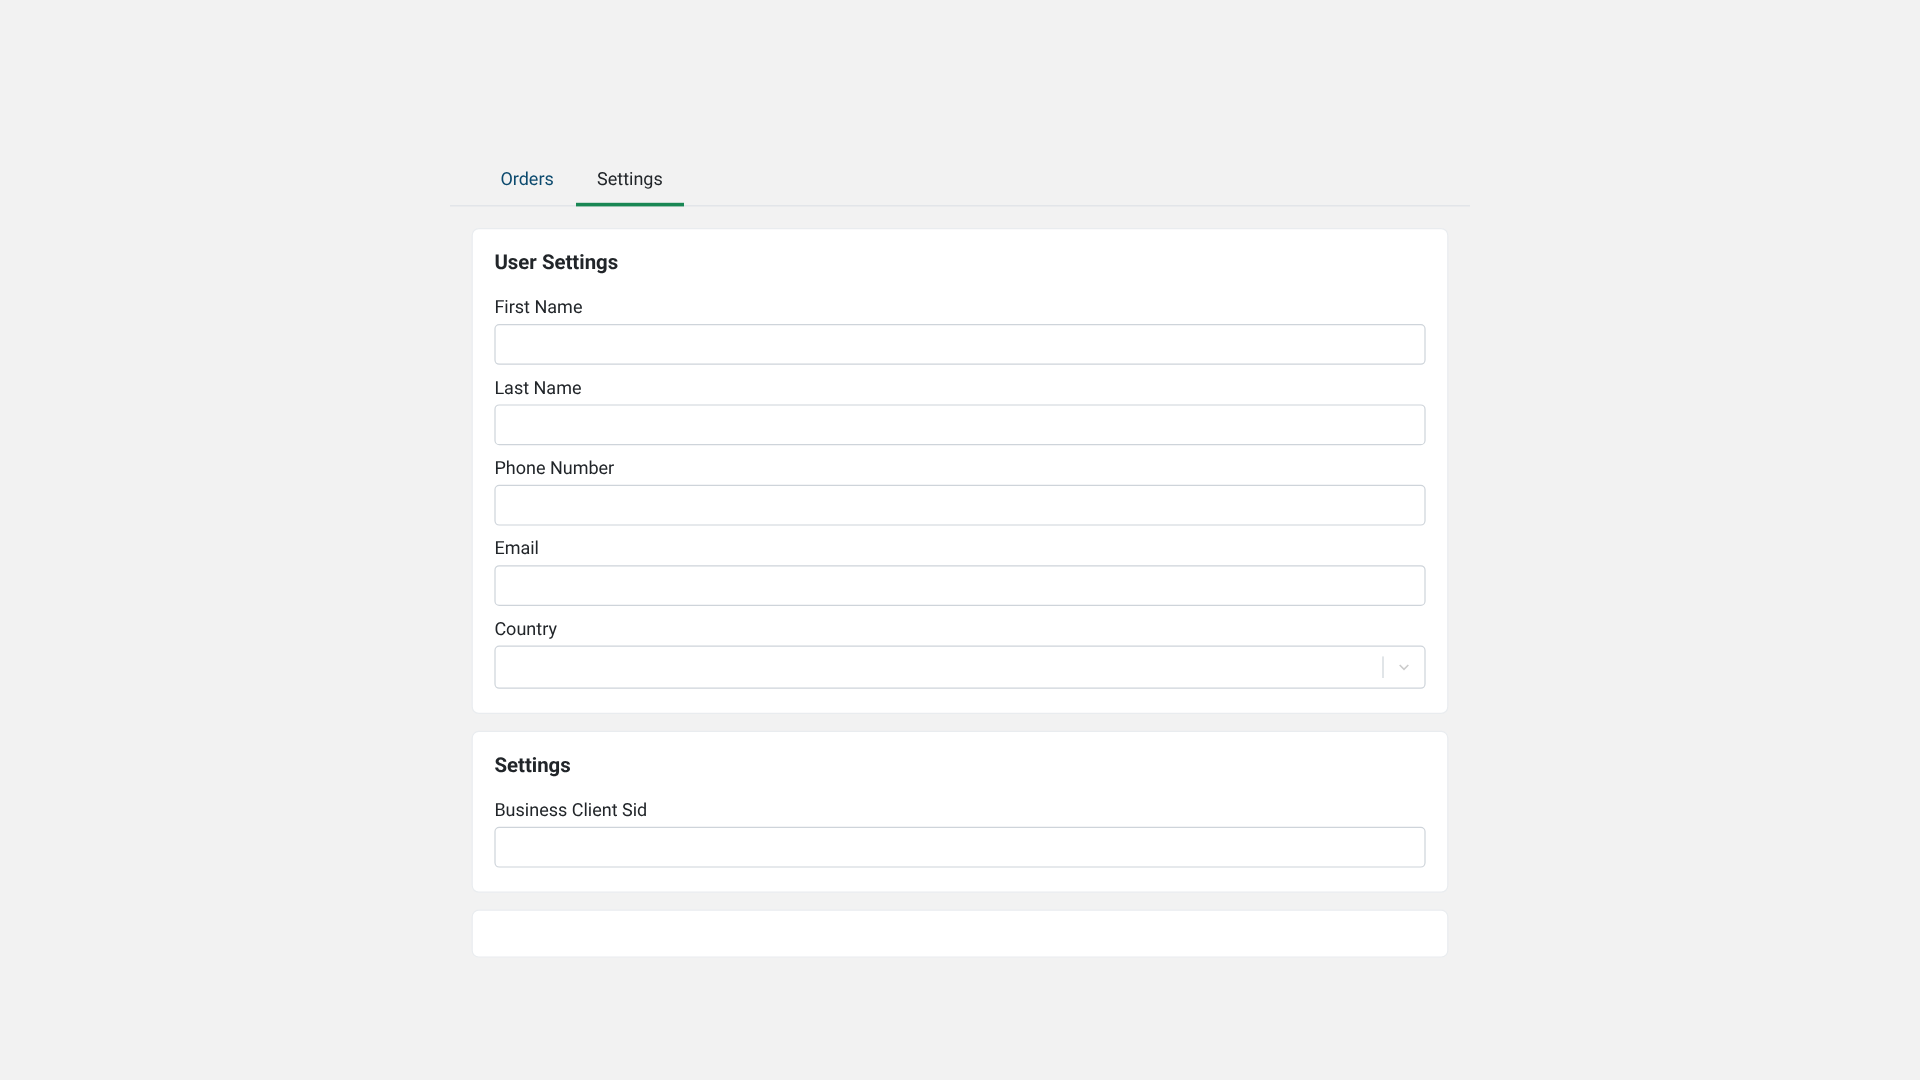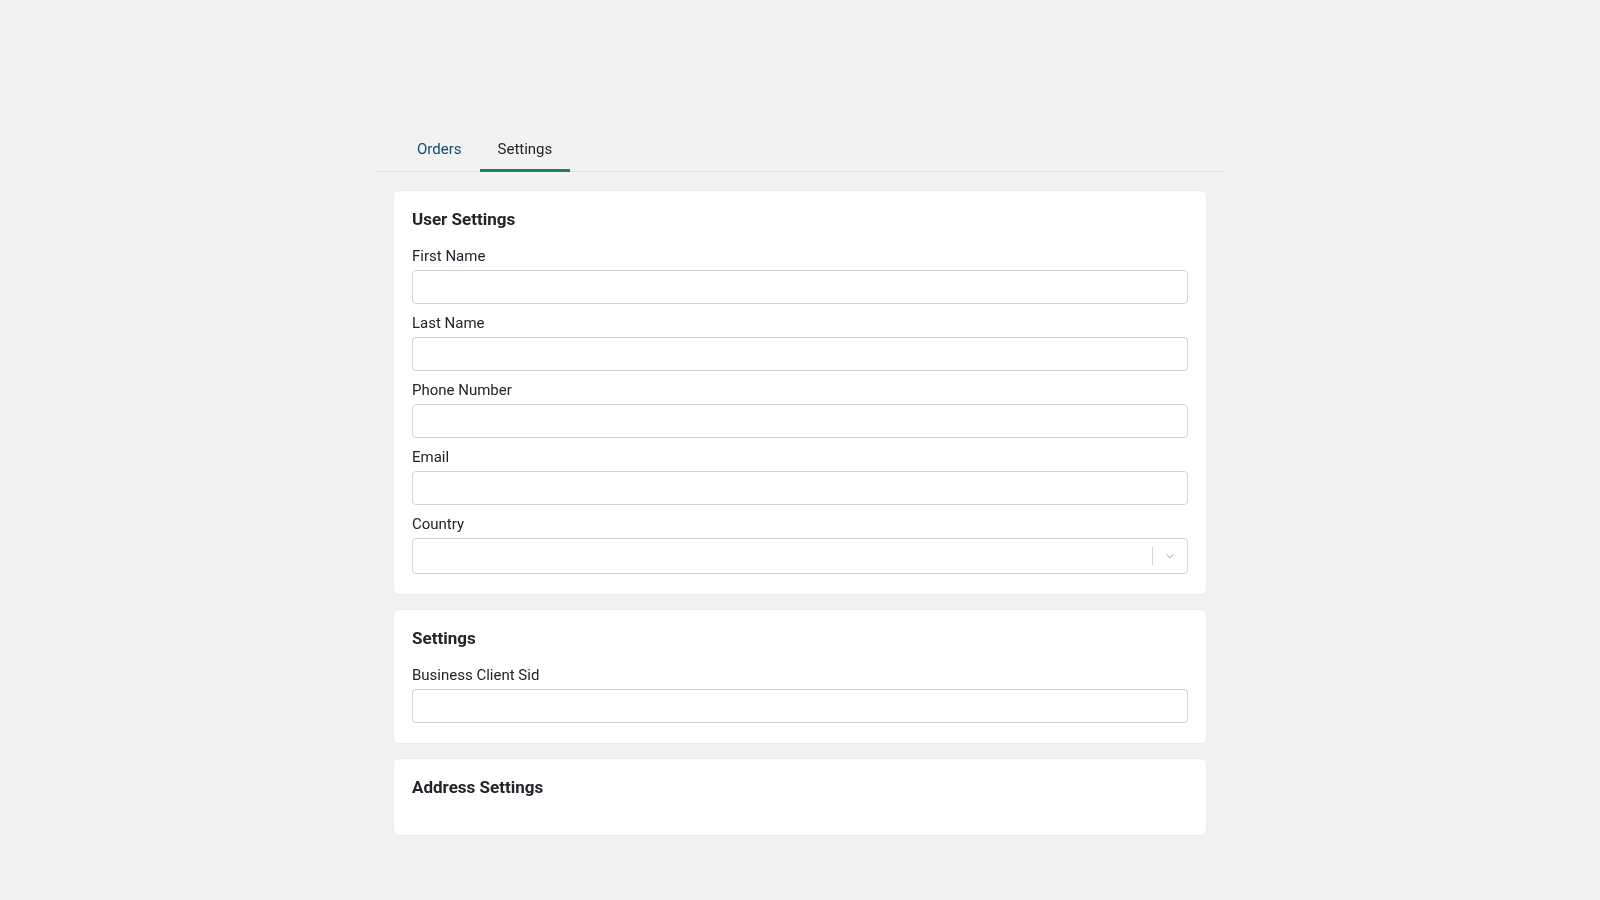--- a/index.html
+++ b/index.html
@@ -167,16 +167,15 @@
 
   <div class="card">
     <h2 class="card-title">Settings</h2>
     <div class="form-group">
       <label class="form-label">Business Client Sid</label>
       <input type="text" class="form-control" value="" style="">
     </div>
   </div>
 
   <div class="card">
-    <h2 class="card-title">Address Settings</h2>
   </div>
 
 </div>
 
 </body></html>

